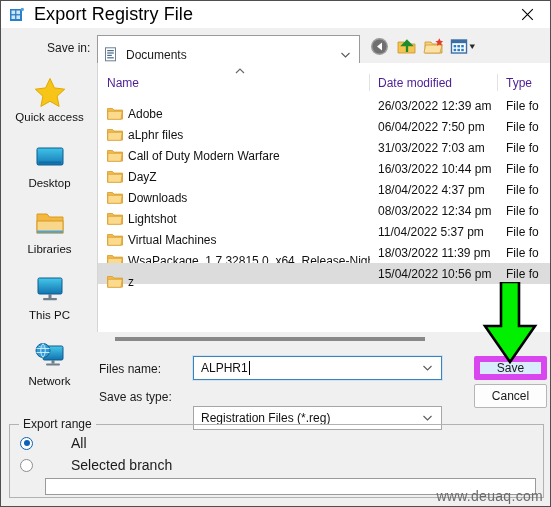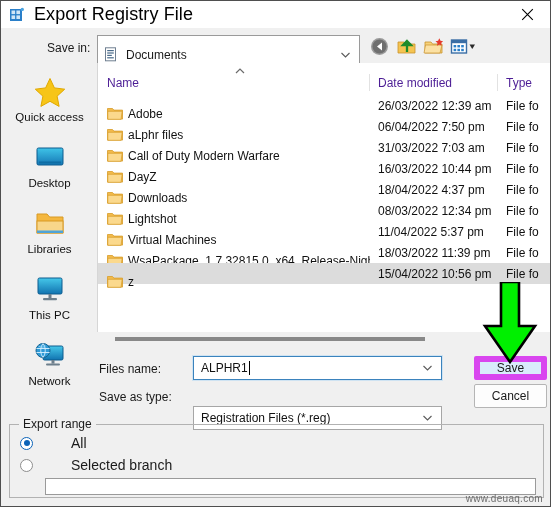--- a/index.html
+++ b/index.html
@@ -321,21 +321,21 @@
     width: 491px; height: 17px;
     box-sizing: border-box;
     background: #fff;
     border: 1px solid #9a9a9a;
   }
 
   
   #watermark {
     position: absolute;
     right: 7px; bottom: 2px;
-    font-size: 10px;
+    font-size: 14px;
     color: #6b6b6b;
     font-family: "Liberation Sans", sans-serif;
     letter-spacing: .3px;
     text-align: right;
   }
 
   
   #green-arrow {
     position: absolute;
     left: 478px; top: 281px;

